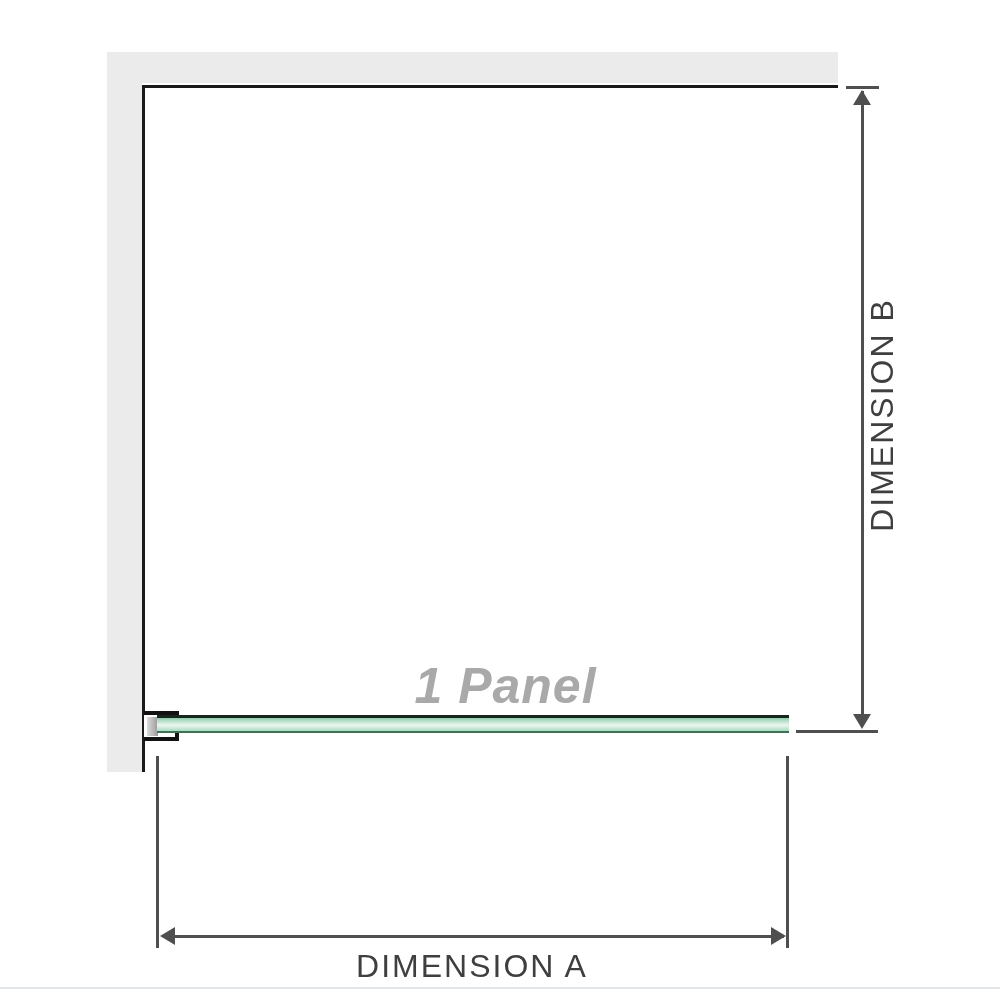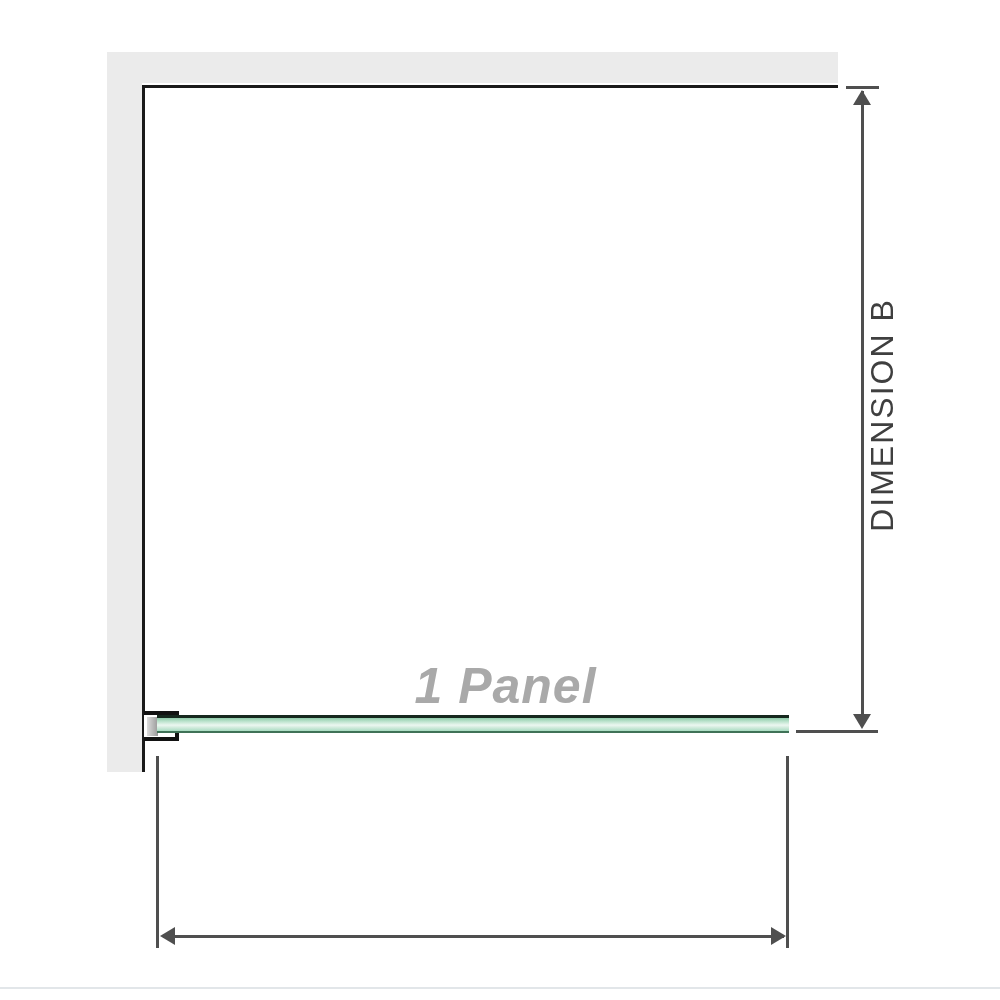--- a/index.html
+++ b/index.html
@@ -163,16 +163,19 @@
   <div class="abs arrow dimb-arrow-down"></div>
   <div class="abs dimb-label-box">
     <span class="dim-label">DIMENSION B</span>
   </div>
 
   <div class="abs dim dima-ext-left"></div>
   <div class="abs dim dima-ext-right"></div>
   <div class="abs dim dima-line"></div>
   <div class="abs arrow dima-arrow-left"></div>
   <div class="abs arrow dima-arrow-right"></div>
+  <div class="abs dima-label-box">
+    <span class="dim-label">DIMENSION A</span>
+  </div>
 
   <div class="abs baseline"></div>
 
 </div>
 
 </body></html>

